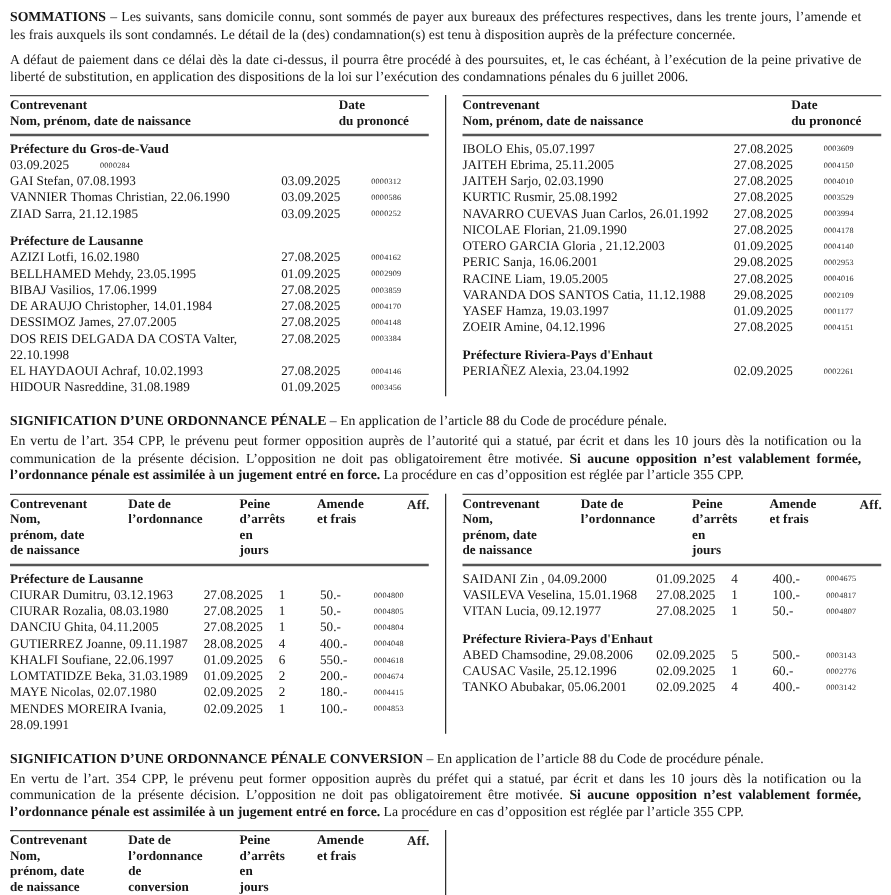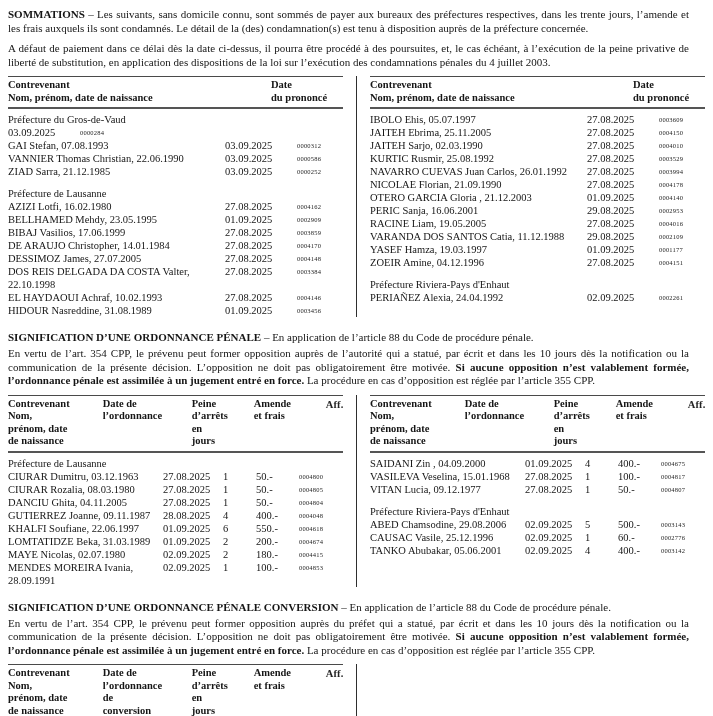--- a/index.html
+++ b/index.html
@@ -21,31 +21,31 @@
   .trow{display:flex;}
   .cell{white-space:normal;}
   .c-name{flex:1;padding-right:4px;}
   .t1 .c-date{width:72px;flex:none;}
   .t1 .c-aff{width:46px;flex:none;}
   .t2 .c-date{width:60px;flex:none;}
   .t2 .c-peine{width:33px;flex:none;}
   .t2 .c-amende{width:43px;flex:none;}
   .t2 .c-aff{width:44px;flex:none;}
   .c-aff{font-size:6.5px;line-height:13px;color:#242424;letter-spacing:.2px;}
-  .pref-heading{font-weight:normal;}
+  .pref-heading{font-weight:bold;}
   .group-gap{margin-top:9px;}
   .sec-title{margin:0 0 3px 0;font-size:11px;line-height:14px;text-align:justify;}
   .sec-title b{font-weight:bold;}
 </style>
 </head>
 <body>
 
 <div>
   <p class="intro"><b>SOMMATIONS</b><span> – Les suivants, sans domicile connu, sont sommés de payer aux bureaux des préfectures respectives, dans les trente jours, l’amende et les frais auxquels ils sont condamnés. Le détail de la (des) condamnation(s) est tenu à disposition auprès de la préfecture concernée.</span></p>
-  <p class="intro">A défaut de paiement dans ce délai dès la date ci-dessus, il pourra être procédé à des poursuites, et, le cas échéant, à l’exécution de la peine privative de liberté de substitution, en application des dispositions de la loi sur l’exécution des condamnations pénales du 4 juillet 2003.</p>
+  <p class="intro">A défaut de paiement dans ce délai dès la date ci-dessus, il pourra être procédé à des poursuites, et, le cas échéant, à l’exécution de la peine privative de liberté de substitution, en application des dispositions de la loi sur l’exécution des condamnations pénales du 6 juillet 2006.</p>
 
   <div class="twocol t1">
     <div class="col col-l">
       <div class="thead">
         <div class="hcell c-name">Contrevenant
 Nom, prénom, date de naissance</div>
         <div class="hcell c-date">Date
 du prononcé</div>
       </div>
       <div class="tbody">
@@ -182,21 +182,21 @@
             </div>
             <div class="trow">
               <div class="cell c-name">ZOEIR Amine, 04.12.1996</div>
               <div class="cell c-date">27.08.2025</div>
               <div class="cell c-aff">0004151</div>
             </div>
           </div>
           <div class="group group-gap">
             <div class="pref-heading">Préfecture Riviera-Pays d'Enhaut</div>
             <div class="trow">
-              <div class="cell c-name">PERIAÑEZ Alexia, 24.04.1992</div>
+              <div class="cell c-name">PERIAÑEZ Alexia, 23.04.1992</div>
               <div class="cell c-date">02.09.2025</div>
               <div class="cell c-aff">0002261</div>
             </div>
           </div>
         </div>
     </div>
   </div>
 </div>
 
 <div>

